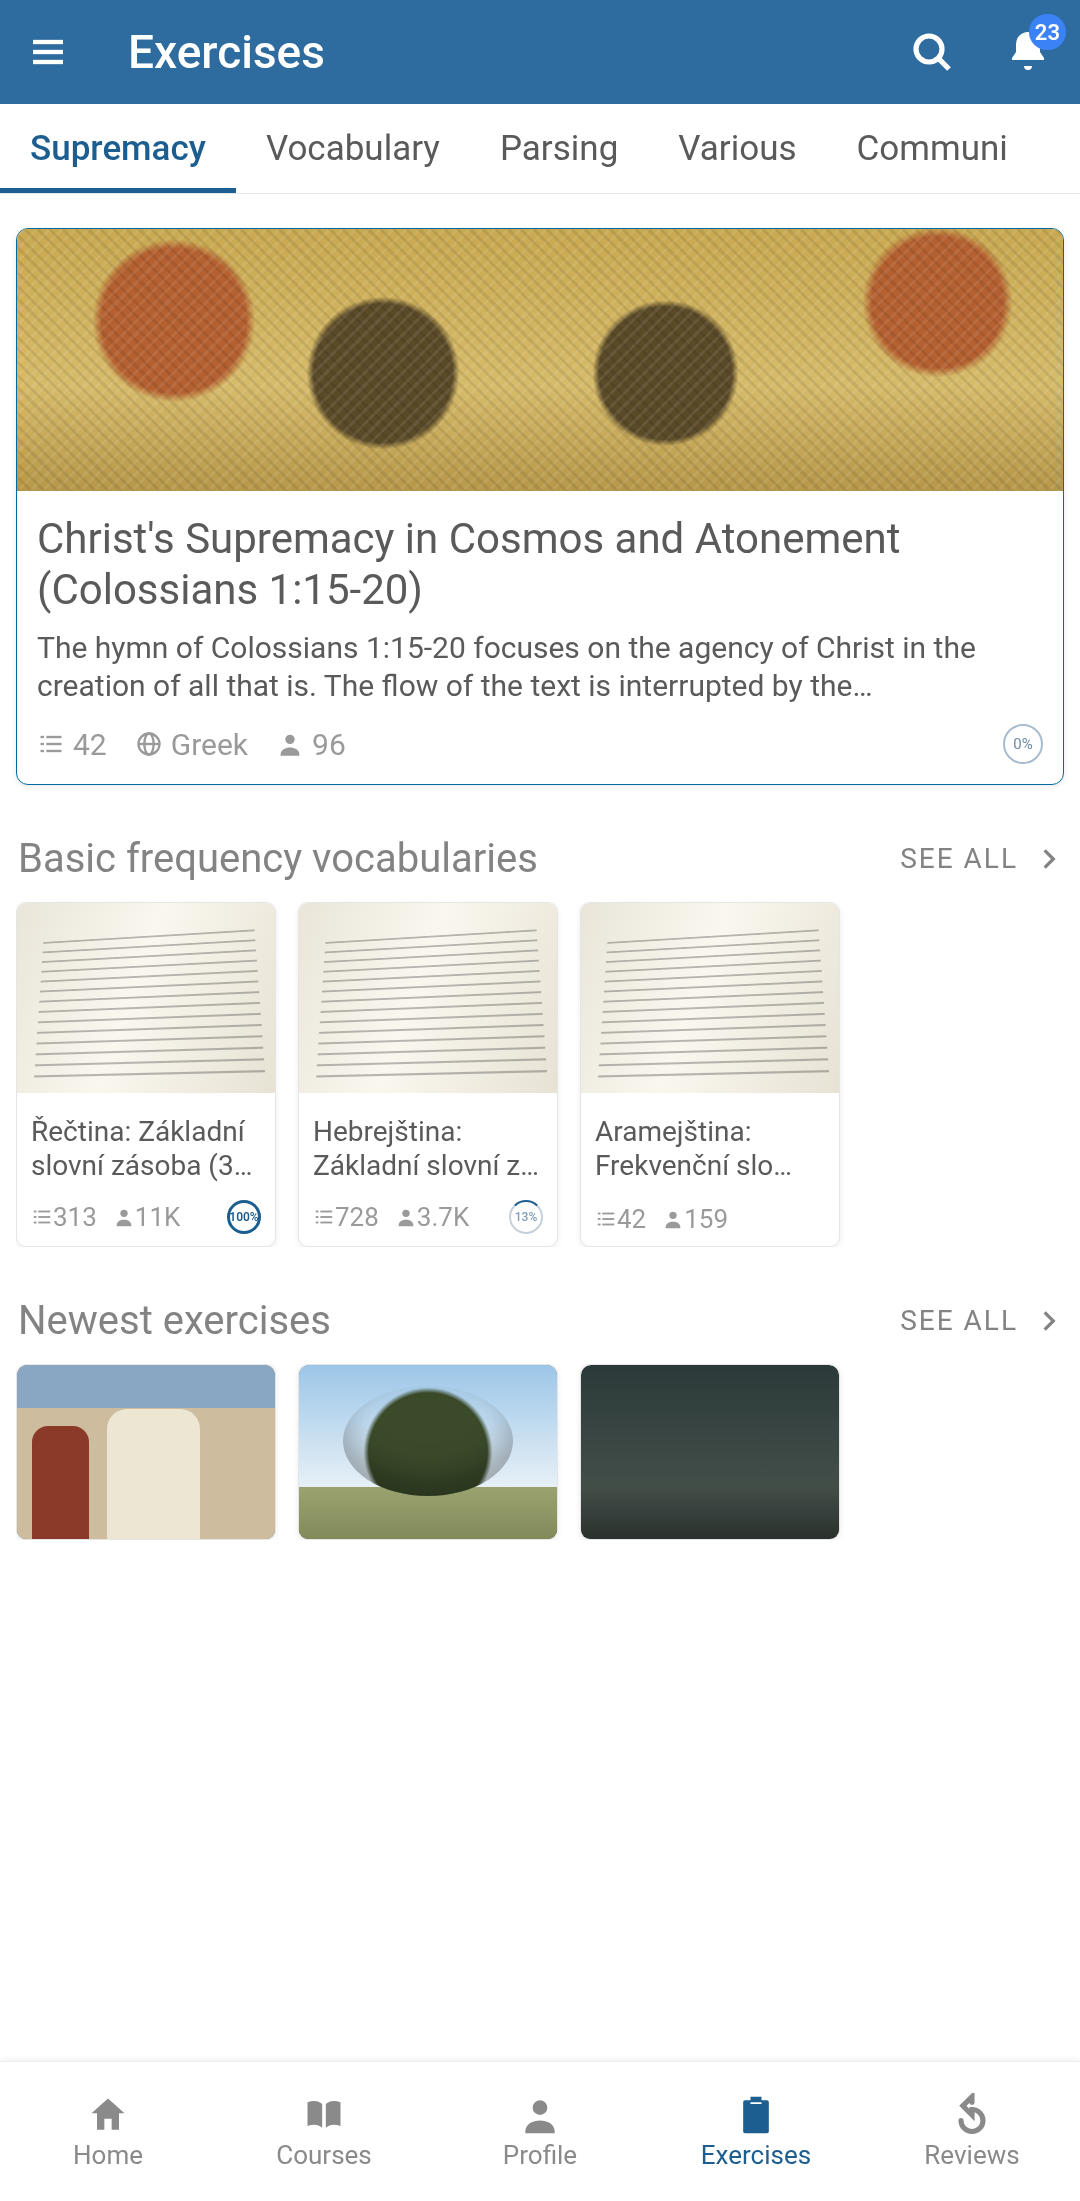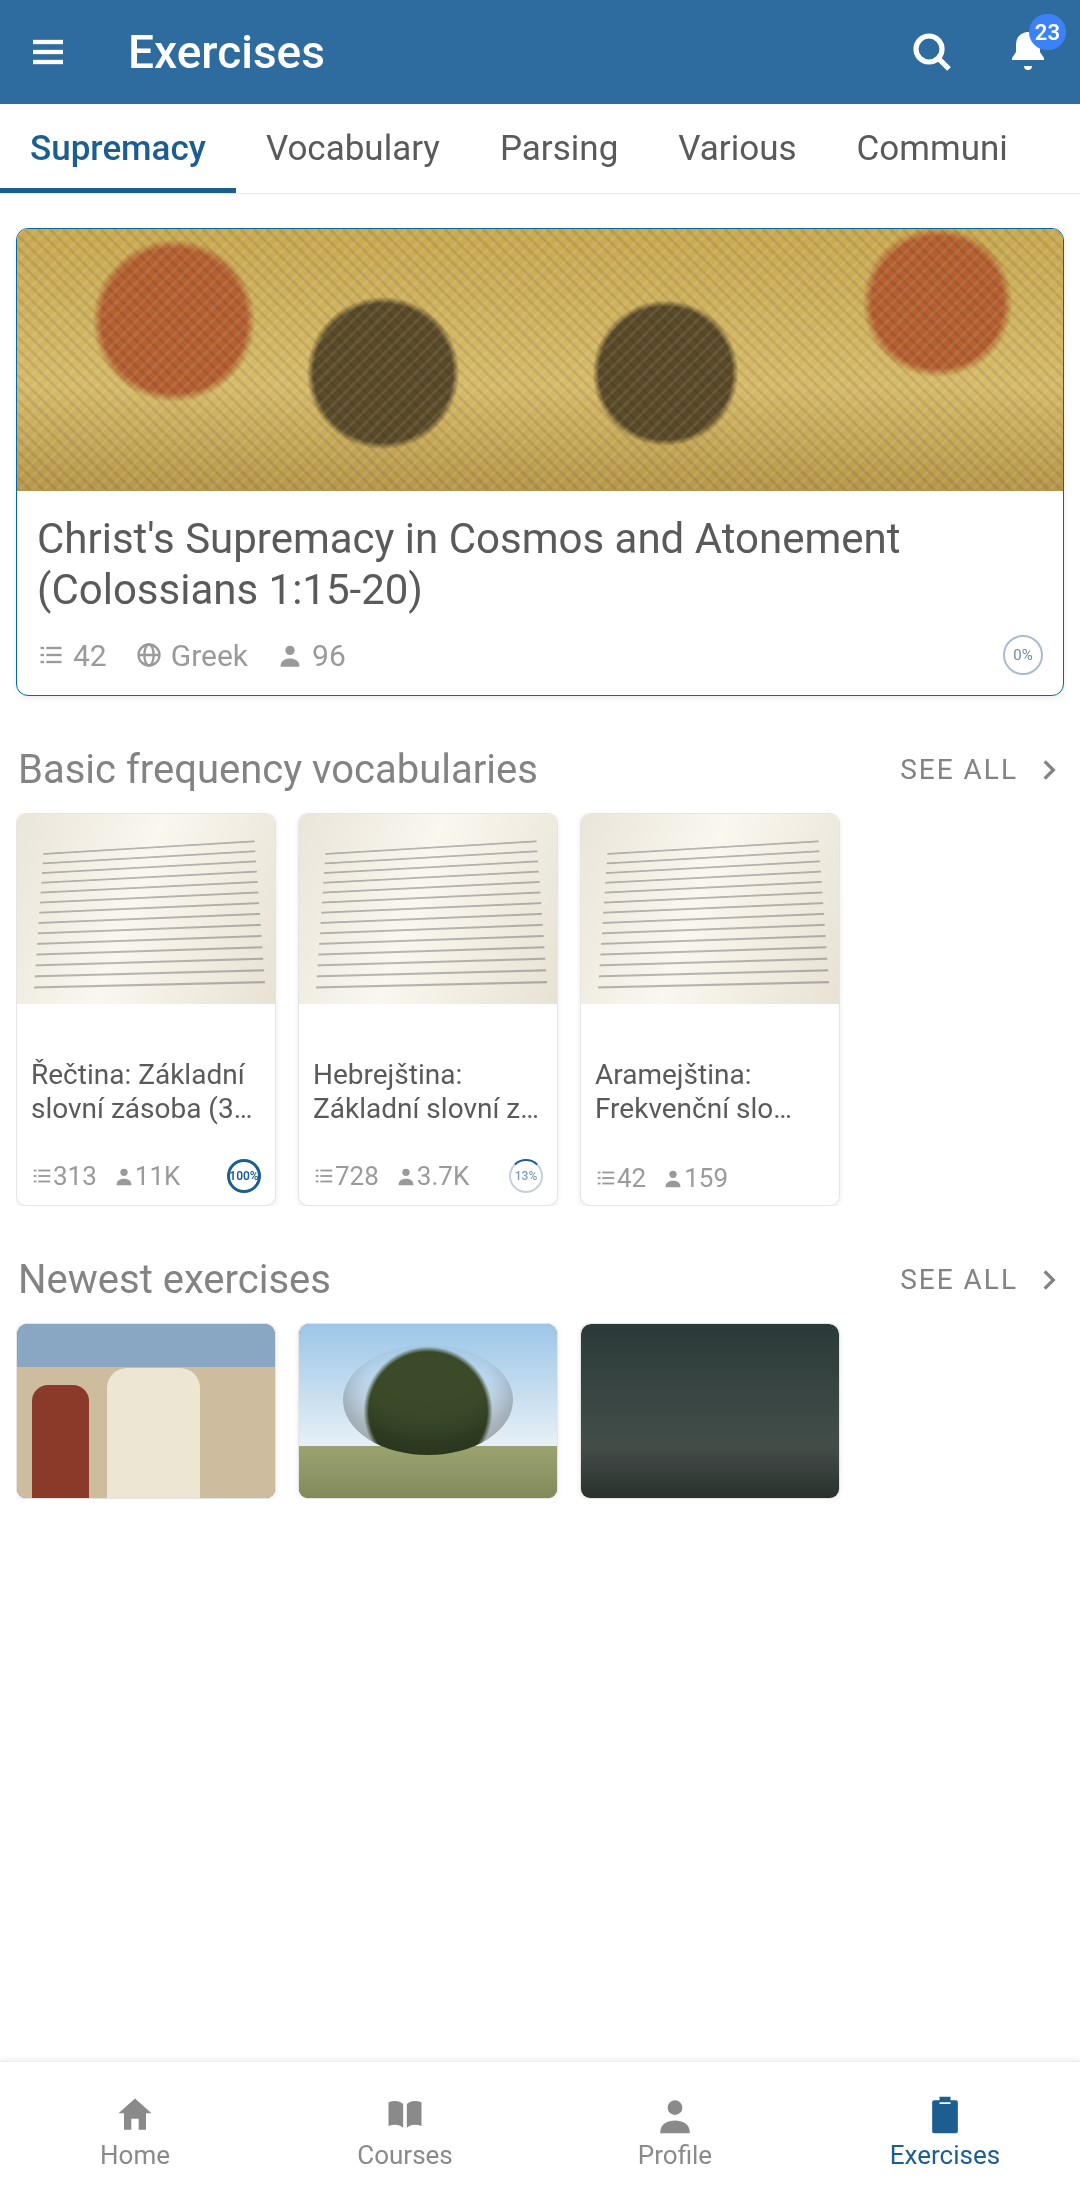--- a/index.html
+++ b/index.html
@@ -175,25 +175,24 @@
     background:#fff;
     cursor:pointer;
   }
   .mini-img {
     height: 190px;
     background:#dcd7c9;
     position:relative;
     overflow:hidden;
   }
   .mini-body {
-    padding: 6px 14px 12px 14px;
+    padding: 22px 14px 12px 14px;
     height: 153px;
     display:flex;
     flex-direction:column;
-    margin-top:48px;
   }
   .mini-title {
     font-size: 28px;
     color:#5a5a5a;
     line-height:1.2;
     display: -webkit-box;
     -webkit-line-clamp: 2;
     -webkit-box-orient: vertical;
     overflow: hidden;
     height: 70px;
@@ -356,20 +355,21 @@
 </div>
 
 <div class="content">
 
   <div class="card">
     <div class="featured-img">
         <div class="mosaic"></div>
       </div>
     <div class="featured-body">
       <h2>Christ's Supremacy in Cosmos and Atonement  (Colossians 1:15-20)</h2>
+      <p>The hymn of Colossians 1:15-20 focuses on the agency of Christ in the creation of all that is. The flow of the text is interrupted by the…</p>
       <div class="meta-row">
         <div class="meta-item">
           <svg viewBox="0 0 24 24" fill="#9a9a9a">
               <rect x="3" y="5" width="3" height="2"></rect>
               <rect x="8" y="5" width="13" height="2"></rect>
               <rect x="3" y="11" width="3" height="2"></rect>
               <rect x="8" y="11" width="13" height="2"></rect>
               <rect x="3" y="17" width="3" height="2"></rect>
               <rect x="8" y="17" width="13" height="2"></rect>
             </svg>
@@ -543,13 +543,19 @@
         <path d="M4 21c0-4 4-6 8-6s8 2 8 6v1H4v-1z"></path>
       </svg>
     <span>Profile</span>
   </div>
   <div class="nav-item active">
     <svg viewBox="0 0 24 24" fill="currentColor">
         <path d="M9 2h6v3H9V2zM6 4h3v2h6V4h3a1 1 0 0 1 1 1v16a1 1 0 0 1-1 1H6a1 1 0 0 1-1-1V5a1 1 0 0 1 1-1zm2 7l2 2 4-4 1.4 1.4L10 15.8l-3.4-3.4L8 11zm0 6h8v1.5H8V17z"></path>
       </svg>
     <span>Exercises</span>
   </div>
+  <div class="nav-item">
+    <svg viewBox="0 0 24 24" fill="none" stroke="currentColor" stroke-width="2.8">
+        <path d="M12 5V2L7 7l5 5V9a6 6 0 1 1-6 6" stroke-linecap="round"></path>
+      </svg>
+    <span>Reviews</span>
+  </div>
 </div>
 
 </body></html>

